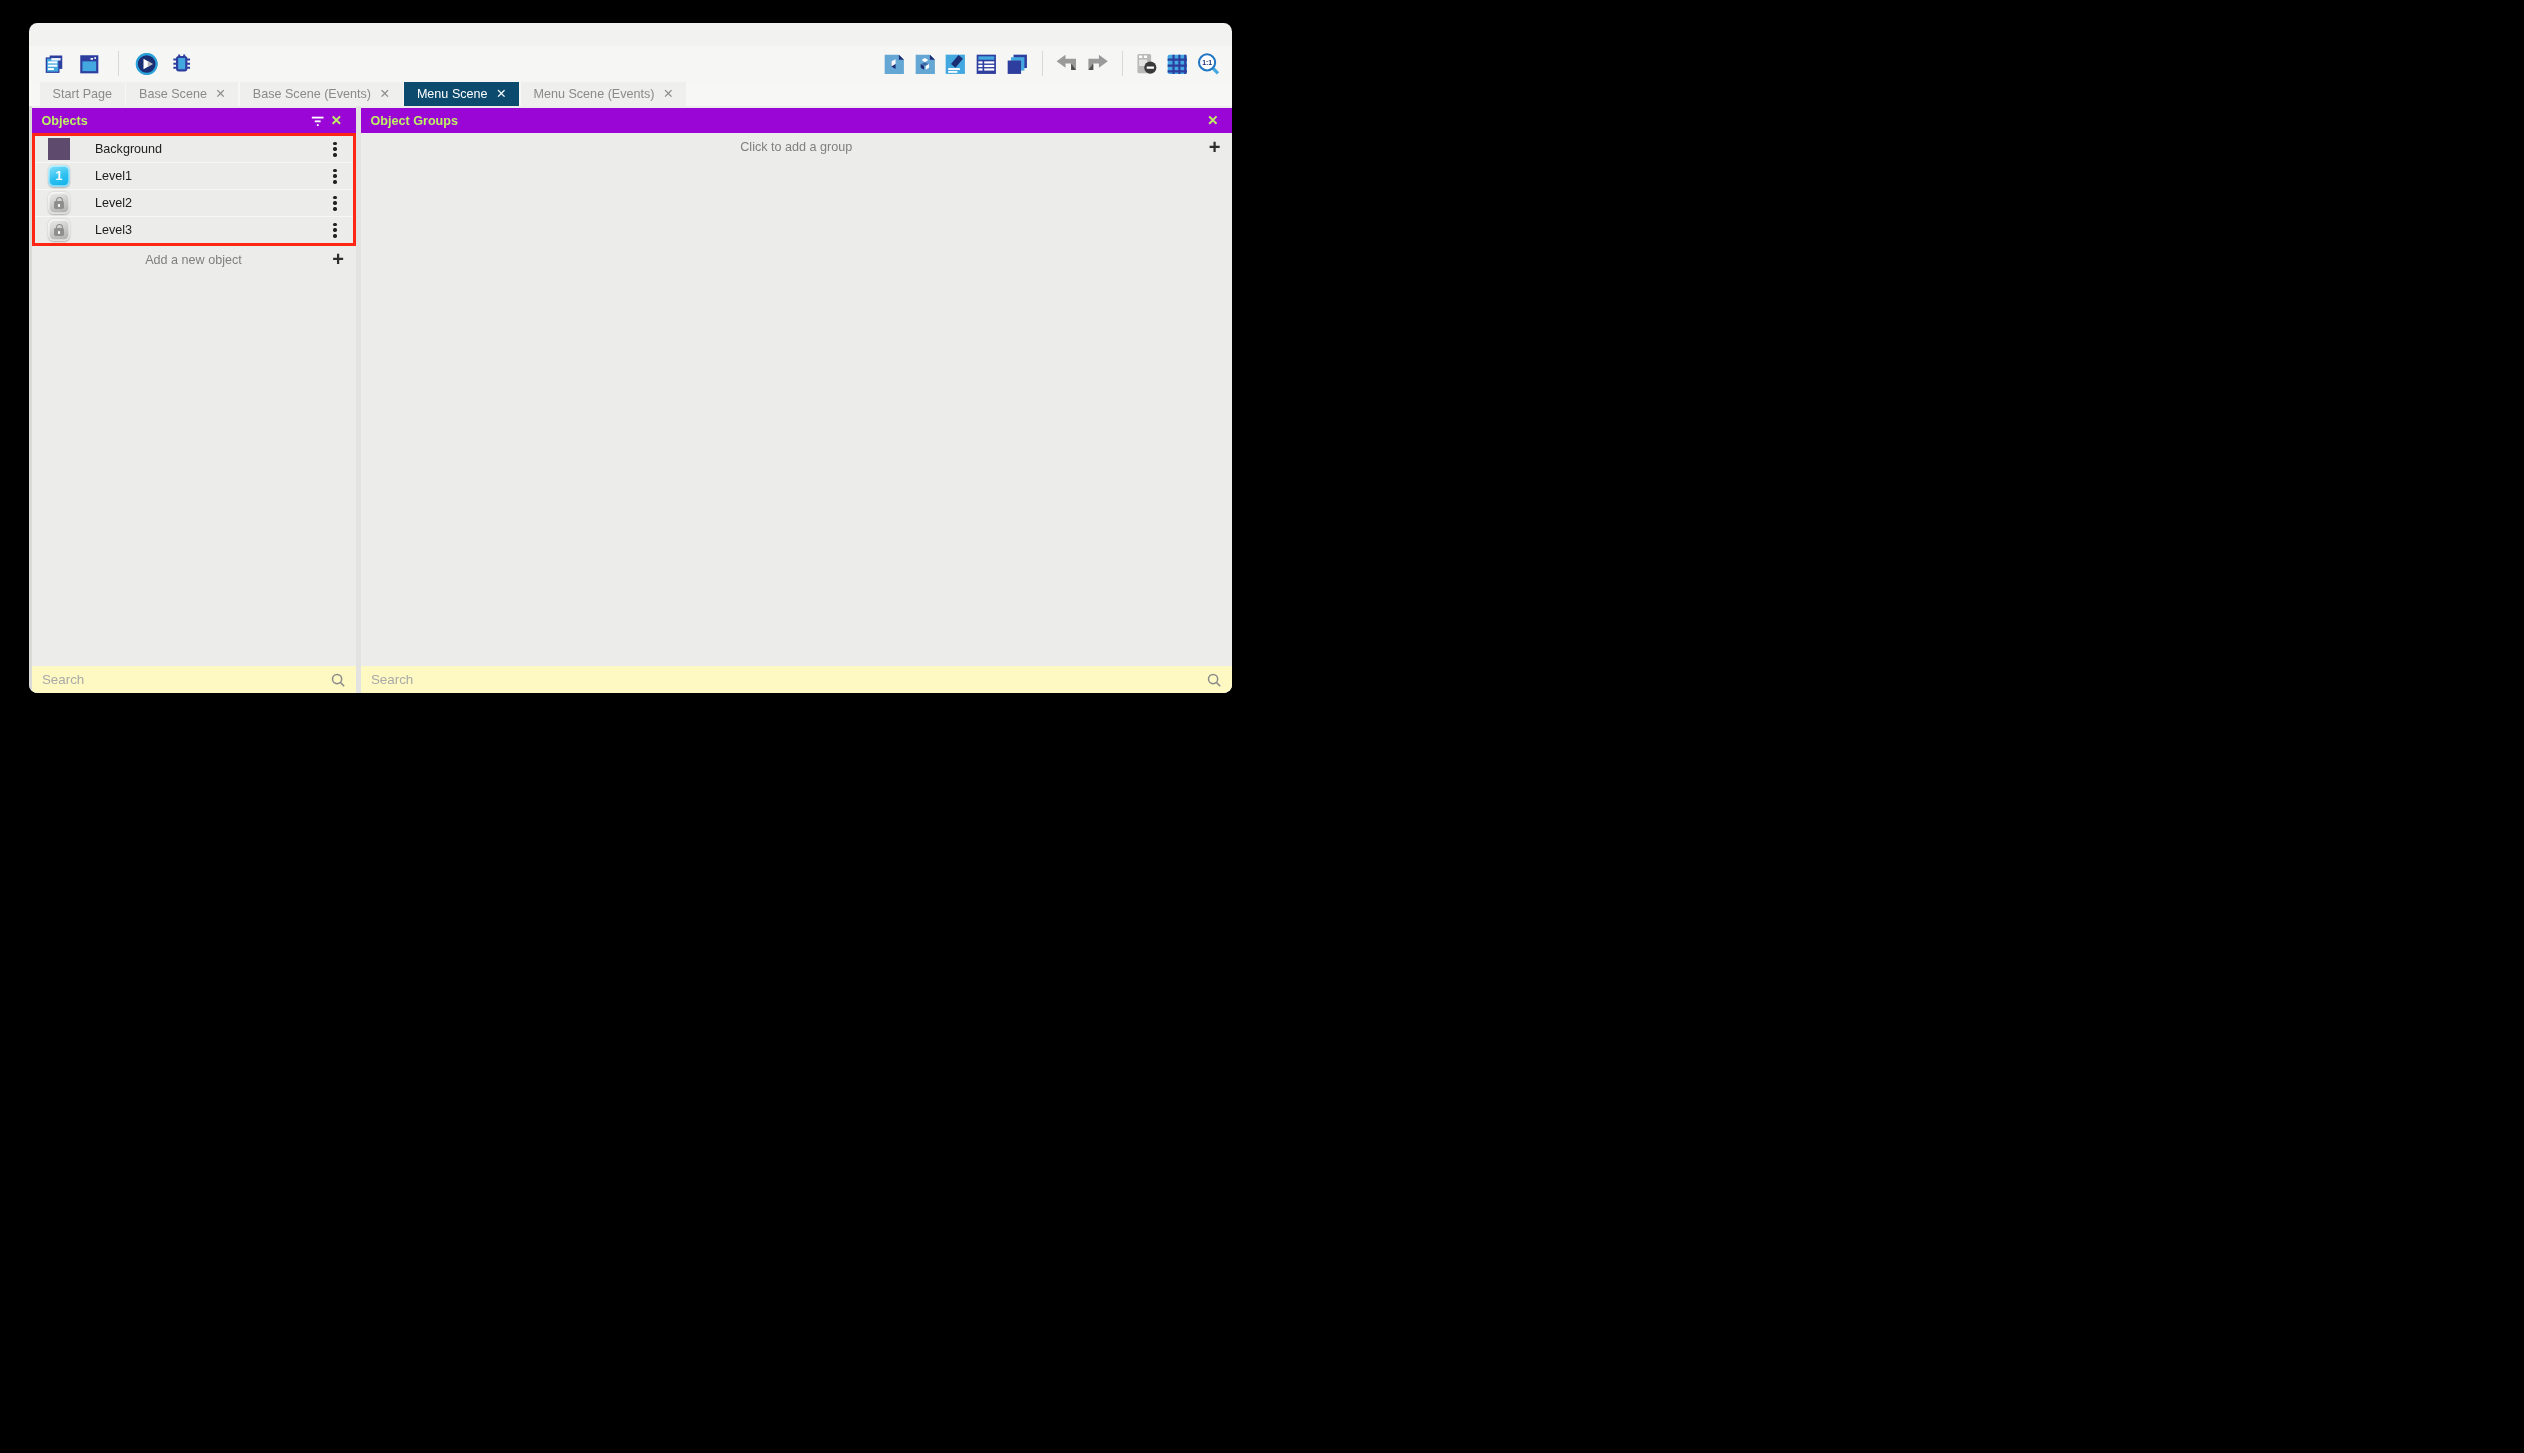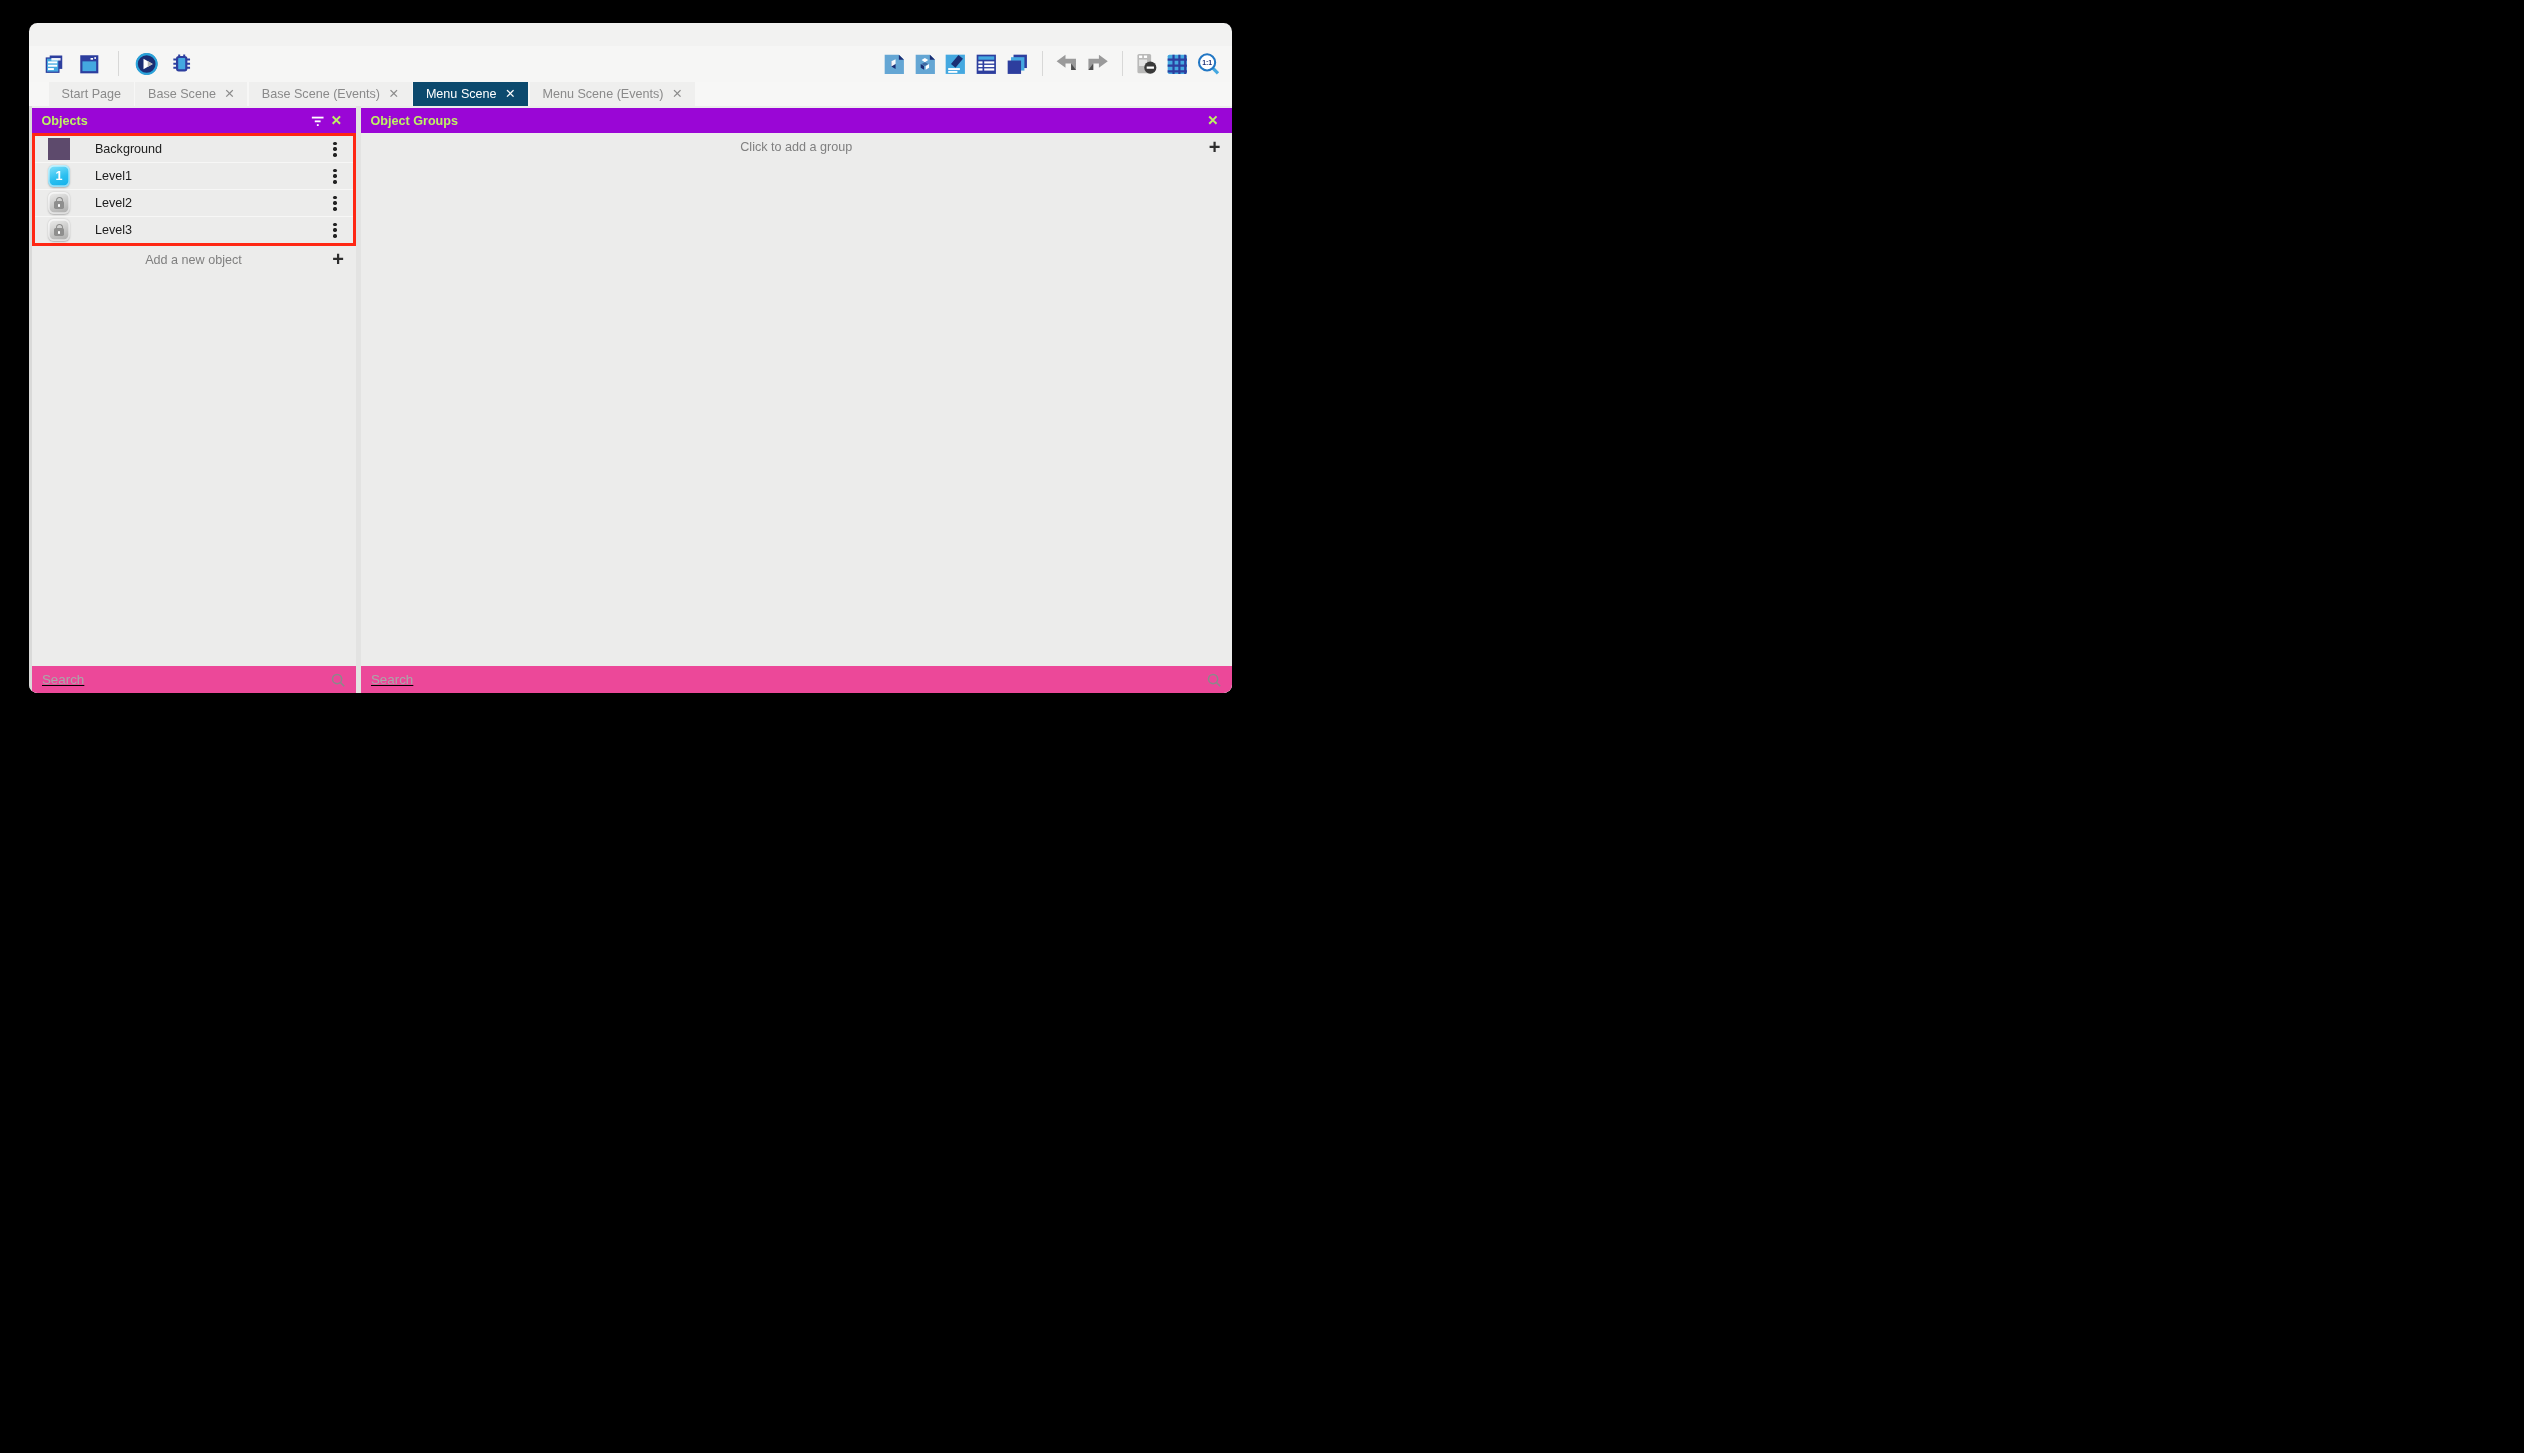--- a/index.html
+++ b/index.html
@@ -12,21 +12,21 @@
   .traffic{position:absolute;left:8.4px;top:5.9px;display:flex;gap:7.5px;}
   .light{width:10px;height:10px;border-radius:50%;background:#c9c9c7;border:0.8px solid #b3b3b1;box-sizing:border-box;}
   .title-text{font-size:11px;font-weight:bold;color:#9b9b9b;letter-spacing:0.1px;}
   
   .toolbar{position:absolute;left:0;top:22.6px;width:100%;height:36px;background:#f6f6f5;display:flex;align-items:center;}
   .tb-left{display:flex;align-items:center;gap:11.7px;padding-left:13.4px;}
   .tb-right{position:absolute;right:11.7px;top:0;height:36px;display:flex;align-items:center;gap:7.5px;}
   .tb-btn{width:23.4px;height:23.4px;display:flex;align-items:center;justify-content:center;cursor:pointer;}
   .tb-sep{width:0.8px;height:25px;background:#d8d8d7;margin:0 5px;}
   
-  .tabbar{position:absolute;left:0;top:59px;width:100%;height:24px;background:#f7f7f6;display:flex;align-items:stretch;padding-left:20px;box-sizing:border-box;}
+  .tabbar{position:absolute;left:0;top:59px;width:100%;height:24px;background:#f7f7f6;display:flex;align-items:stretch;padding-left:11px;box-sizing:border-box;}
   .tab{display:flex;align-items:center;gap:8.4px;padding:0 12.6px;background:#efefee;margin-right:1.7px;
     font-size:12.6px;color:#8a8a8a;white-space:nowrap;cursor:pointer;}
   .tab.active{background:#0c4a6e;color:#fff;}
   .tab .close{font-size:12.6px;line-height:1;color:#8a8a8a;cursor:pointer;}
   .tab.active .close{color:#fff;}
   
   .content{position:absolute;left:0;top:83px;width:100%;height:587px;display:flex;}
   
   .canvas{position:relative;width:578px;height:100%;background-color:#d3d3d2;
     background-image:linear-gradient(to right, rgba(101,103,219,.60) 1.3px, transparent 1.3px),
@@ -65,21 +65,21 @@
   .lock-glyph .shackle{position:absolute;left:1.7px;top:0;width:5px;height:5px;border:1.7px solid #8d8d8c;border-bottom:none;border-radius:4.2px 4.2px 0 0;}
   .lock-glyph .body{position:absolute;left:0;top:4.2px;width:10px;height:7.5px;background:#8f8f8e;border-radius:1.7px;}
   .lock-glyph .keyhole{position:absolute;left:4.2px;top:6.7px;width:1.7px;height:3.3px;background:#fff;border-radius:0.8px;}
   .obj-label{margin-left:25px;font-size:12.6px;color:#1d1d1d;flex:1;}
   .dots{display:flex;flex-direction:column;gap:2.5px;margin-right:13.4px;cursor:pointer;padding:2.5px;}
   .dots i{width:3.3px;height:3.3px;border-radius:50%;background:#222;}
   .add-row{position:relative;height:27px;display:flex;align-items:center;justify-content:center;flex:none;}
   .add-label{font-size:12.6px;color:#7f7f7f;}
   .plus{position:absolute;right:11.7px;top:2.5px;font-size:20px;font-weight:bold;color:#2d2d2d;cursor:pointer;line-height:1;}
   .panel-fill{flex:1;}
-  .searchbar{position:absolute;left:0;bottom:0;width:100%;height:27px;background:#ec4899;display:flex;align-items:center;box-sizing:border-box;padding:0 8.4px;text-decoration:underline;}
+  .searchbar{position:absolute;left:0;bottom:0;width:100%;height:27px;background:#fef9c3;display:flex;align-items:center;box-sizing:border-box;padding:0 8.4px;}
   .searchbar input{flex:1;border:none;outline:none;font-size:13.4px;color:#333;background:transparent;font-family:"Liberation Sans",sans-serif;}
   .searchbar input::placeholder{color:#a9a9a9;}
   .group-add{position:relative;height:28.5px;display:flex;align-items:center;justify-content:center;flex:none;}
   svg{display:block;}
 </style>
 </head>
 <body>
 
 <div class="window">
 

